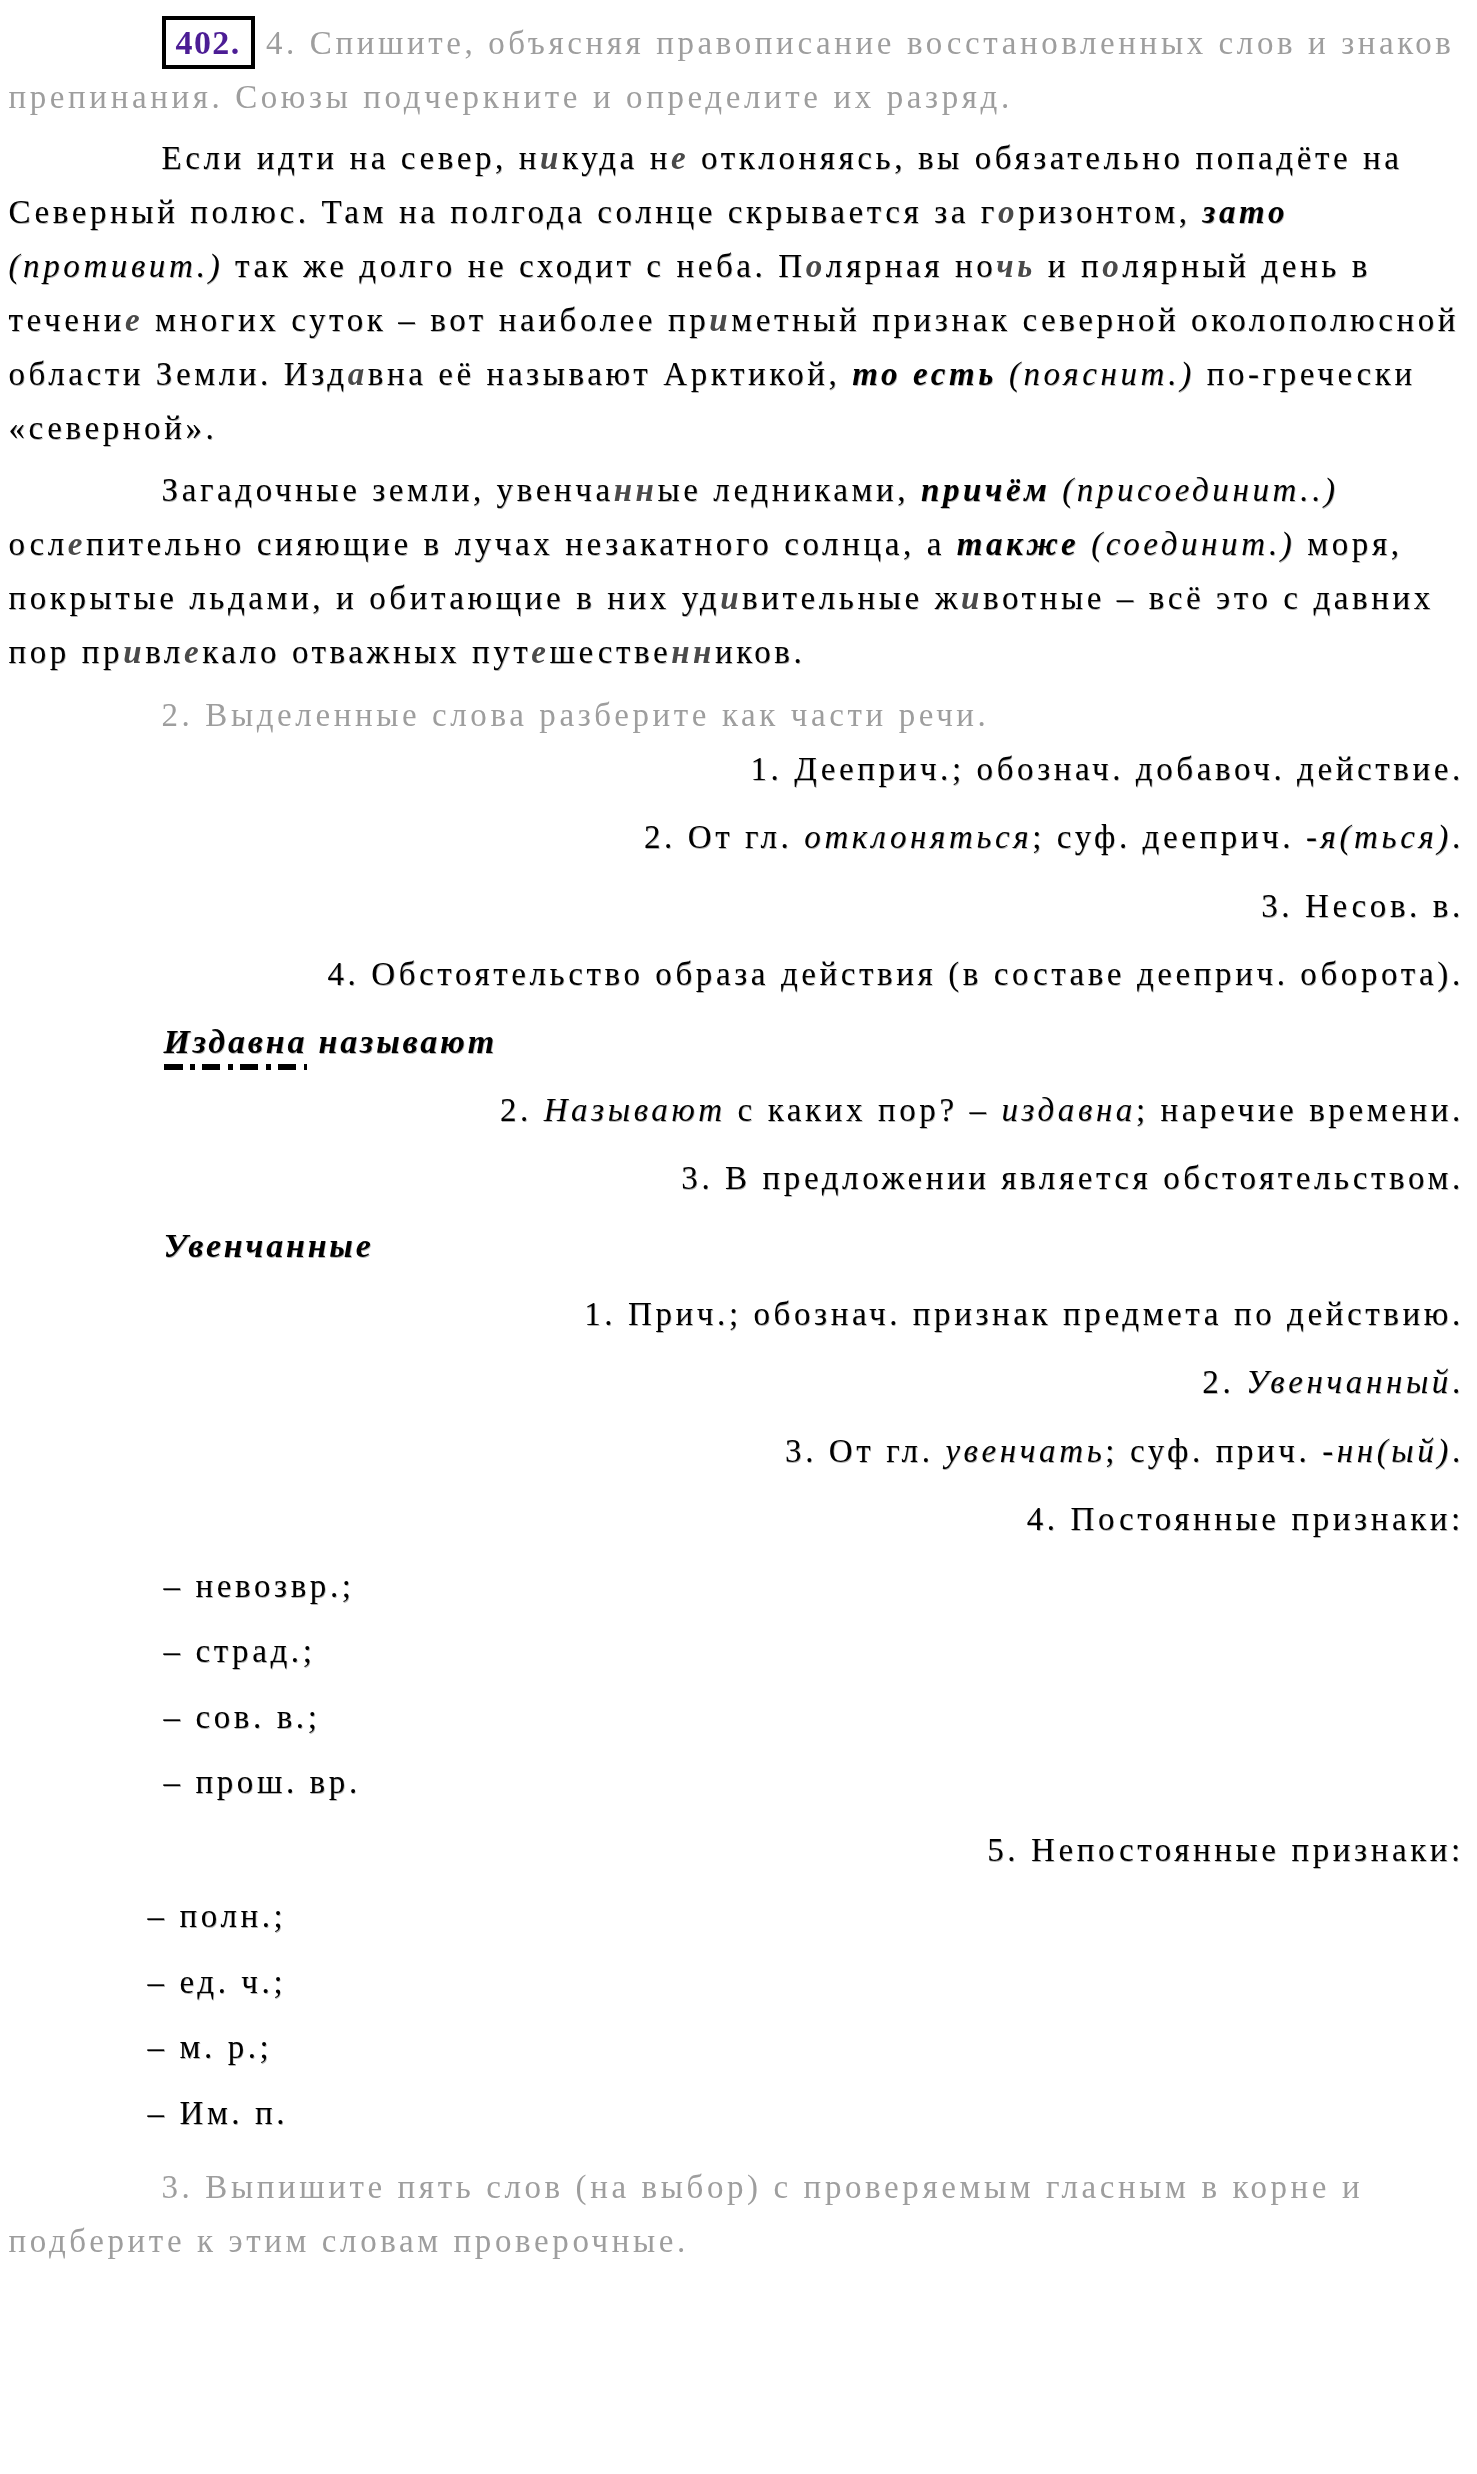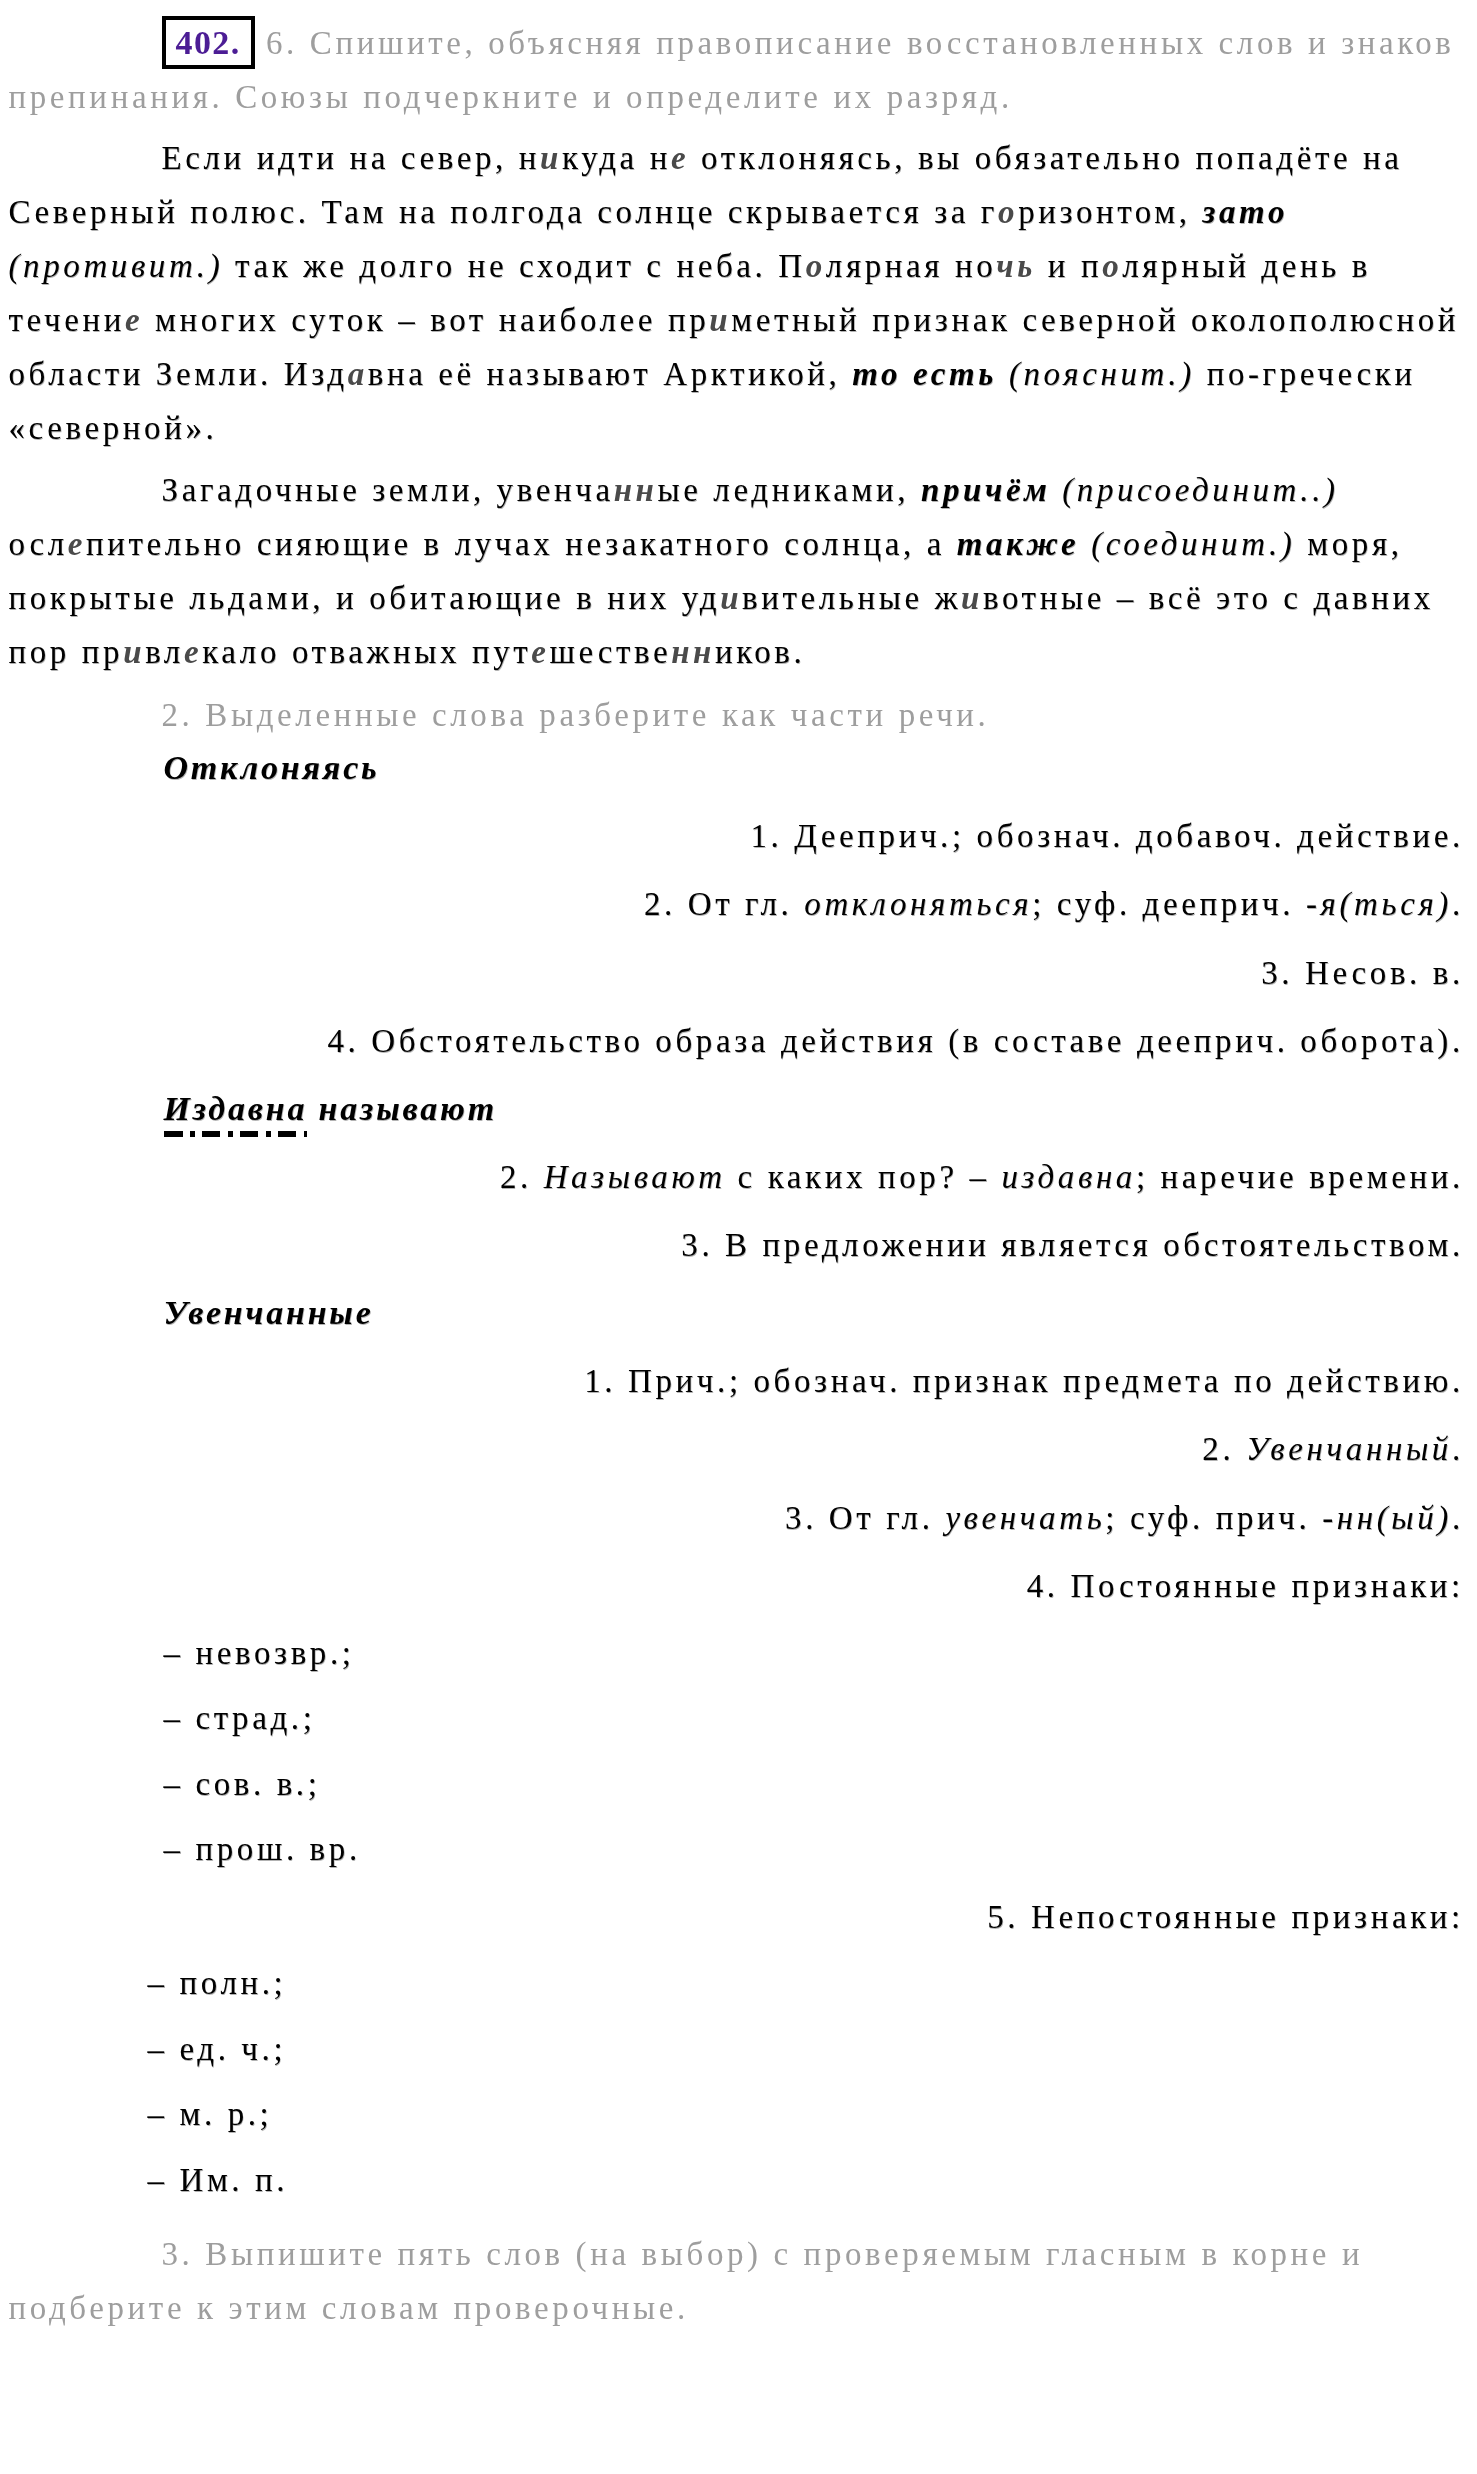--- a/index.html
+++ b/index.html
@@ -95,25 +95,24 @@
     margin-right: 11.4px;
     text-indent: 0;
     letter-spacing: 1.4px;
     text-shadow: none;
   }
 </style>
 </head>
 <body>
 
 <main class="content">
-    <div class="task"><span class="box">402.</span><span>6. Спишите, объясняя правописание восстановленных слов и знаков препинания. Союзы подчеркните и определите их разряд.</span></div>
+    <div class="task"><span class="box">402.</span><span>4. Спишите, объясняя правописание восстановленных слов и знаков препинания. Союзы подчеркните и определите их разряд.</span></div>
     <div class="para"><span>Если идти на север, н</span><span class="seg-g">и</span><span>куда н</span><span class="seg-g">е</span><span> отклоняясь, вы обязательно попадёте на Северный полюс. Там на полгода солнце скрывается за г</span><span class="seg-g">о</span><span>ризонтом, </span><span class="seg-bi">зато</span><span> </span><span class="seg-i">(противит.)</span><span> так же долго не сходит с неба. П</span><span class="seg-g">о</span><span>лярная но</span><span class="seg-g">чь</span><span> и п</span><span class="seg-g">о</span><span>лярный день в течени</span><span class="seg-g">е</span><span> многих суток – вот наиболее пр</span><span class="seg-g">и</span><span>метный признак северной околополюсной области Земли. Изд</span><span class="seg-g">а</span><span>вна её называют Арктикой, </span><span class="seg-bi">то есть</span><span> </span><span class="seg-i">(пояснит.)</span><span> по-гречески «северной».</span></div>
     <div class="para"><span>Загадочные земли, увенча</span><span class="seg-g">нн</span><span>ые ледниками, </span><span class="seg-bi">причём</span><span> </span><span class="seg-i">(присоединит..)</span><span> осл</span><span class="seg-g">е</span><span>пительно сияющие в лучах незакатного солнца, а </span><span class="seg-bi">также</span><span> </span><span class="seg-i">(соединит.)</span><span> моря, покрытые льдами, и обитающие в них уд</span><span class="seg-g">и</span><span>вительные ж</span><span class="seg-g">и</span><span>вотные – всё это с давних пор пр</span><span class="seg-g">и</span><span>вл</span><span class="seg-g">е</span><span>кало отважных пут</span><span class="seg-g">е</span><span>шестве</span><span class="seg-g">нн</span><span>иков.</span></div>
     <div class="task"><span>2. Выделенные слова разберите как части речи.</span></div>
-    <div class="heading"><span>Отклоняясь</span></div>
     <div class="item"><span>1. Дееприч.; обознач. добавоч. действие.</span></div>
     <div class="item"><span>2. От гл. </span><span class="seg-i">отклоняться</span><span>; суф. дееприч. </span><span class="seg-i">-я(ться)</span><span>.</span></div>
     <div class="item"><span>3. Несов. в.</span></div>
     <div class="item"><span>4. Обстоятельство образа действия (в составе дееприч. оборота).</span></div>
     <div class="heading"><span class="seg-ud">Издавна</span><span> называют</span></div>
     <div class="item"><span>2. </span><span class="seg-i">Называют</span><span> с каких пор? – </span><span class="seg-i">издавна</span><span>; наречие времени.</span></div>
     <div class="item"><span>3. В предложении является обстоятельством.</span></div>
     <div class="heading"><span>Увенчанные</span></div>
     <div class="item"><span>1. Прич.; обознач. признак предмета по действию.</span></div>
     <div class="item"><span>2. </span><span class="seg-i">Увенчанный</span><span>.</span></div>

